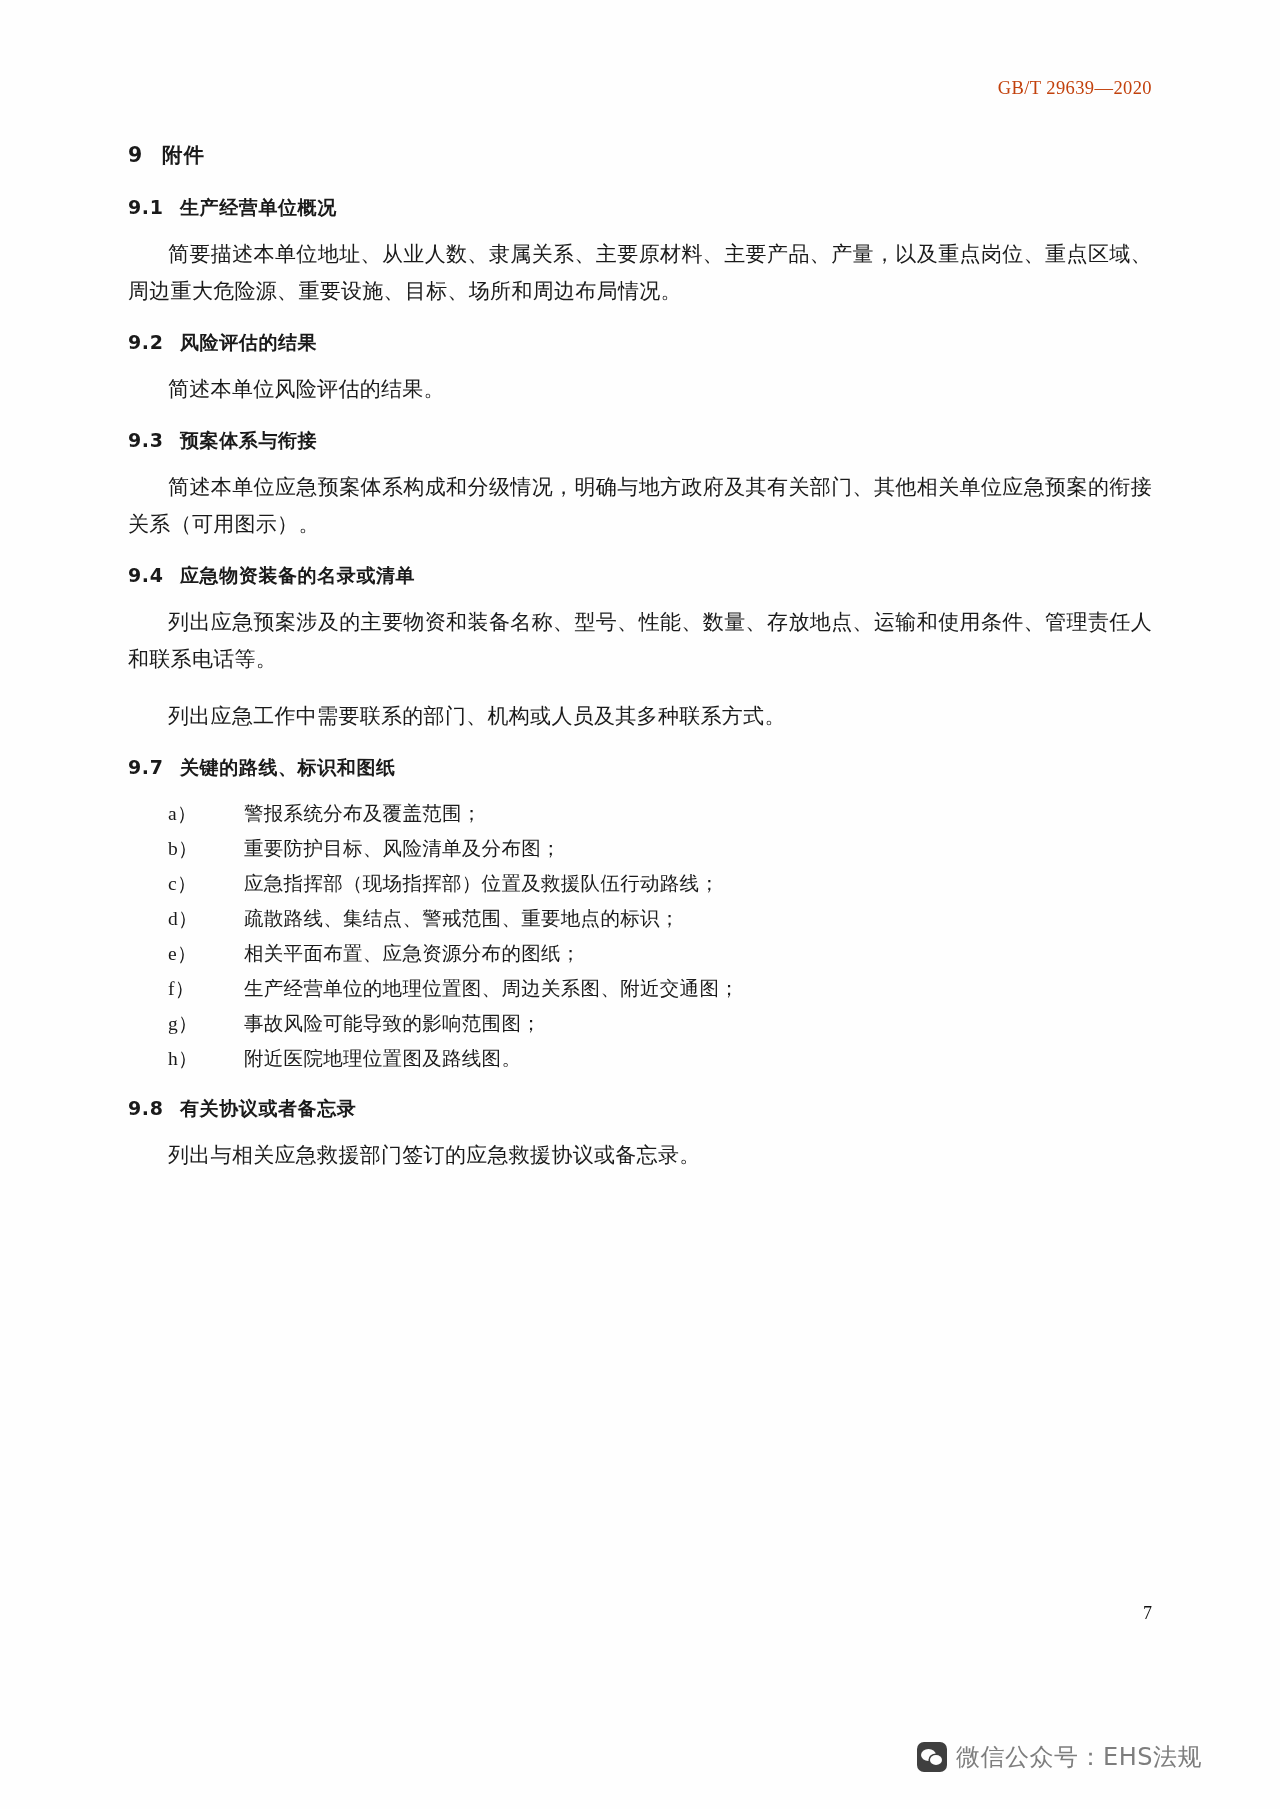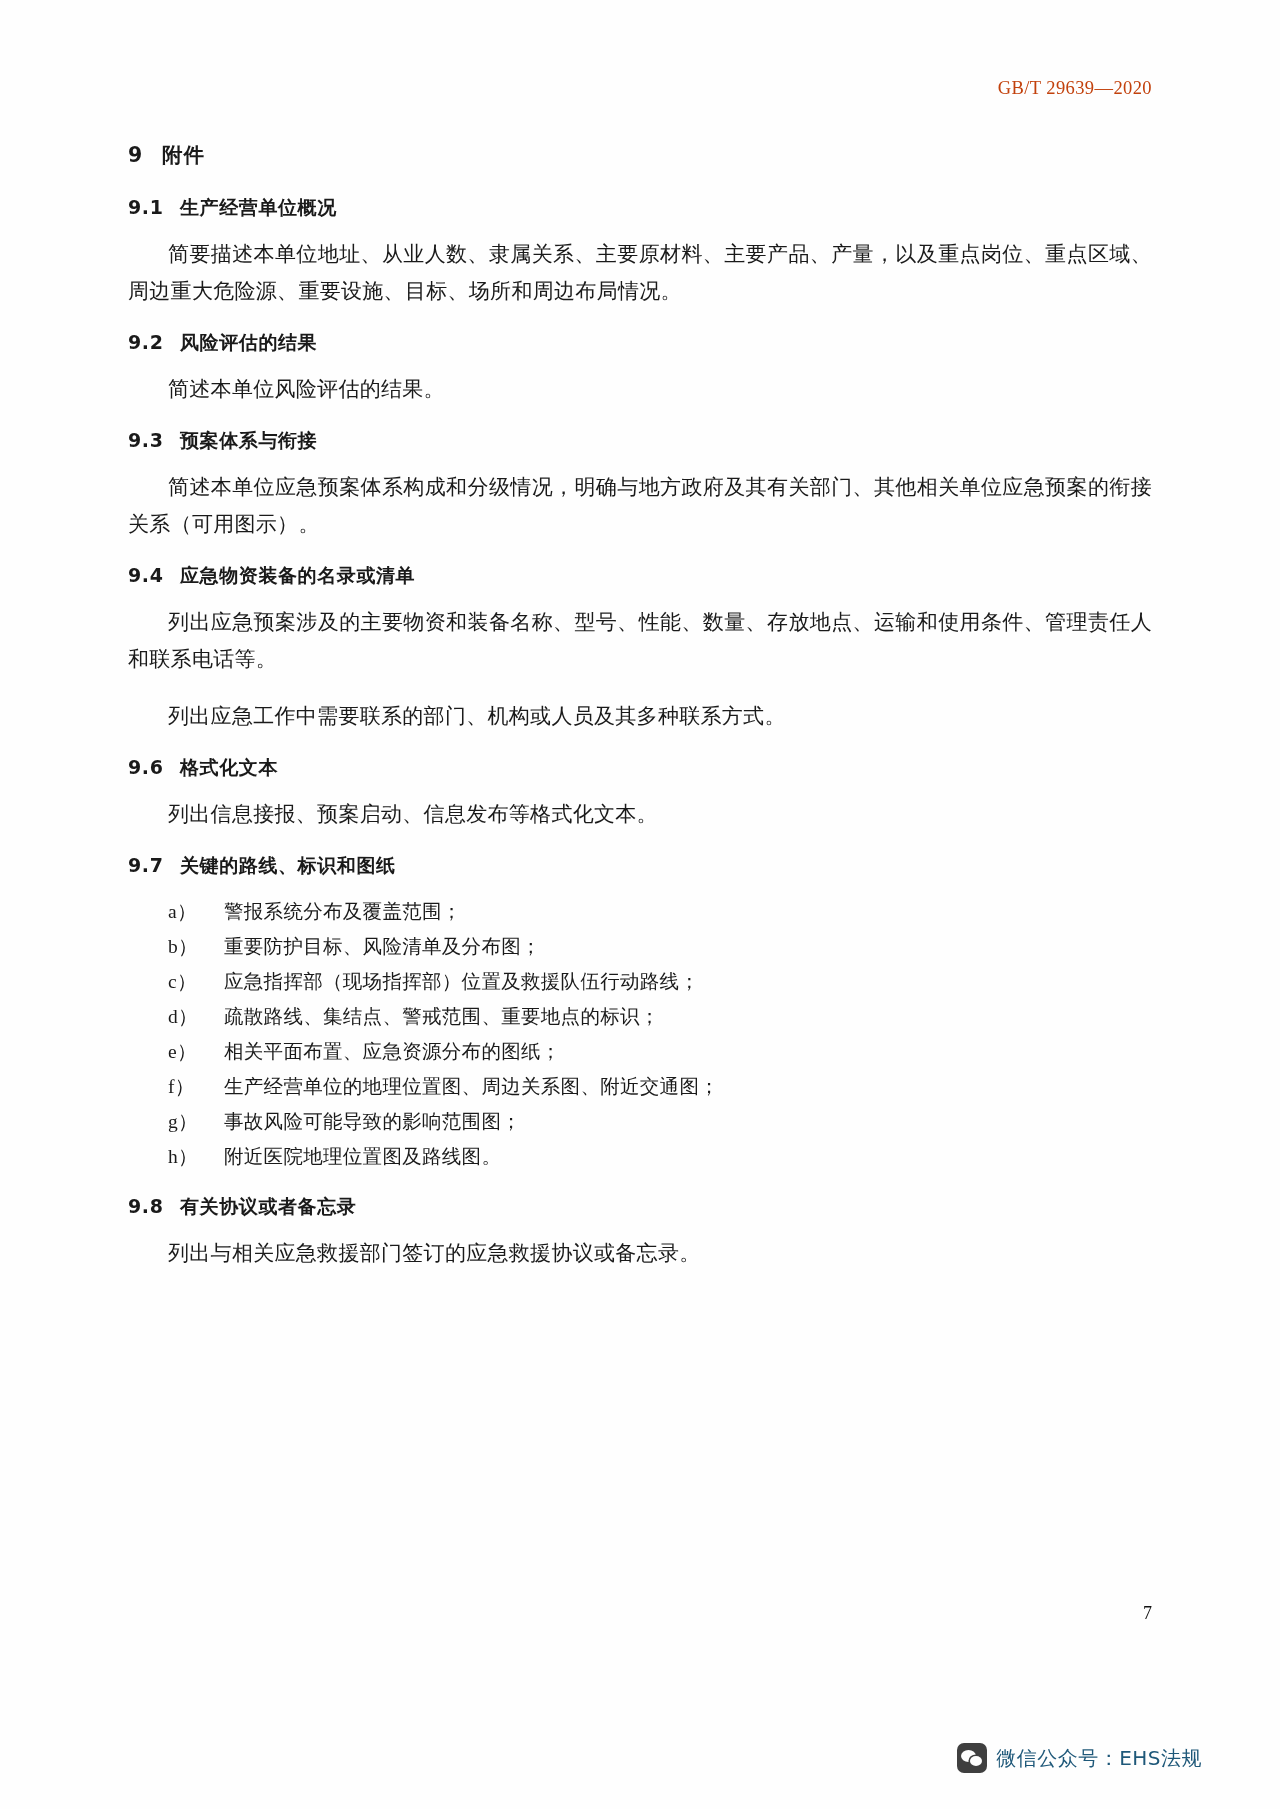--- a/index.html
+++ b/index.html
@@ -90,20 +90,21 @@
     align-items: baseline;
   }
   .list li .marker {
     display: inline-block;
     width: 56px;
     flex: 0 0 56px;
     font-family: "Liberation Serif", serif;
   }
   .list li .txt {
     flex: 1 1 auto;
+    margin-left: 20px;
   }
   .page-number {
     position: absolute;
     right: 128px;
     bottom: 185px;
     font-size: 18px;
     font-family: "Liberation Serif", serif;
     color: #111;
   }
   .watermark {
@@ -137,22 +138,22 @@
     top: 7px;
   }
   .wechat-badge::after {
     width: 12px;
     height: 10px;
     left: 13px;
     top: 13px;
     box-shadow: 0 0 0 1.6px #2f2f2f;
   }
   .wm-text {
-    font-size: 20px;
-    color: #0c4a6e;
+    font-size: 24px;
+    color: #737373;
     font-family: "DejaVu Sans", sans-serif;
     letter-spacing: 0.5px;
   }
 </style>
 </head>
 <body>
 
 <div class="page">
 
   <div class="header">GB/T 29639—2020</div>
@@ -188,26 +189,20 @@
       <h2 class="sub-head">
         <span class="num">9.4</span><span>应急物资装备的名录或清单</span>
       </h2>
       <p class="para">列出应急预案涉及的主要物资和装备名称、型号、性能、数量、存放地点、运输和使用条件、管理责任人和联系电话等。</p>
     </div>
 
     <div class="sub">
       <p class="para">列出应急工作中需要联系的部门、机构或人员及其多种联系方式。</p>
     </div>
 
-    <div class="sub">
-      <h2 class="sub-head">
-        <span class="num">9.6</span><span>格式化文本</span>
-      </h2>
-      <p class="para">列出信息接报、预案启动、信息发布等格式化文本。</p>
-    </div>
 
     <div class="sub">
       <h2 class="sub-head">
         <span class="num">9.7</span><span>关键的路线、标识和图纸</span>
       </h2>
       <ul class="list">
         <li>
           <span class="marker">a）</span>
           <span class="txt">警报系统分布及覆盖范围；</span>
         </li>

